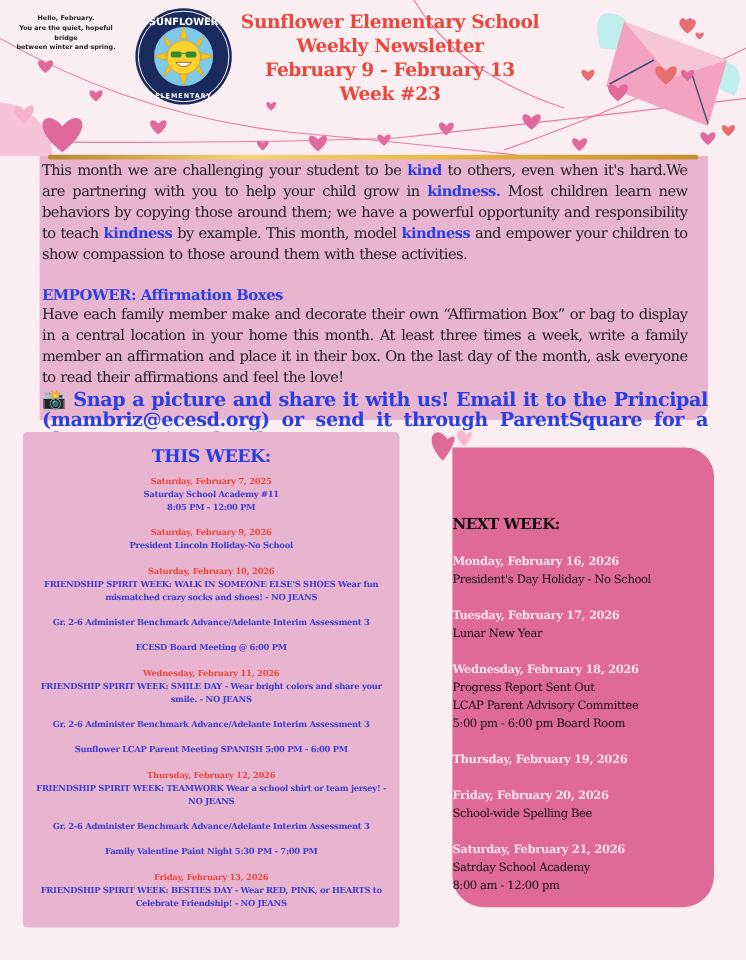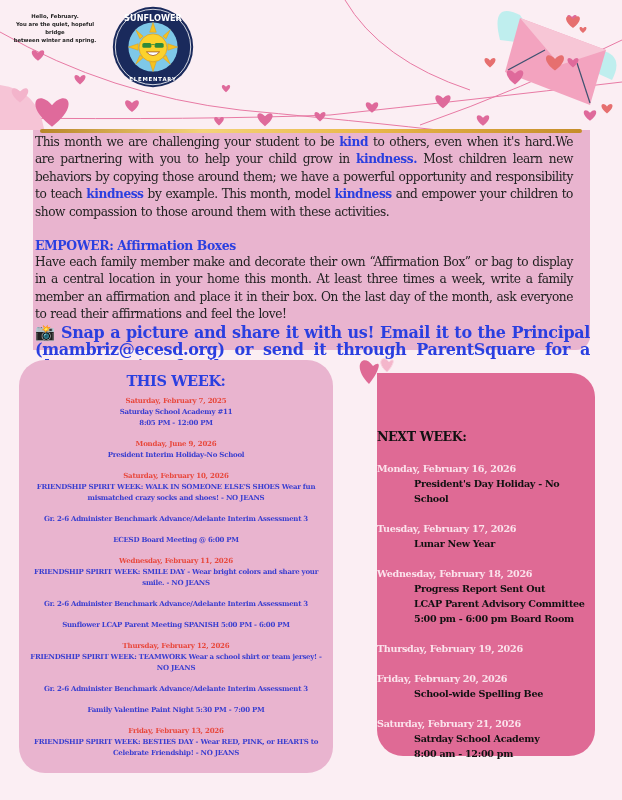--- a/index.html
+++ b/index.html
@@ -42,42 +42,42 @@
     .empower-title {
       margin-top: 16px; color: #2a3fe0; font-weight: bold;
       font-size: 12.4px; line-height: 17px; letter-spacing: -0.4px;
     }
     .snap {
       color: #2a3fe0; font-weight: bold; font-size: 16px;
       line-height: 17px; text-align: justify; letter-spacing: -0.35px;
     }
     .this-week {
       position: absolute; left: 19px; top: 360px; width: 314px; height: 413px;
-      background: #e9b4cf; border-radius: 26px;
+      background: #e9b4cf; border-radius: 4px;
       text-align: center; padding-top: 12px;
     }
     .this-week h2 {
       color: #2a3fe0; font-size: 14.5px; font-weight: bold; letter-spacing: -0.4px;
       line-height: 18px; margin-bottom: 5px;
     }
     .tw-block { margin-bottom: 10px; }
     .tw-date { color: #e8483c; font-weight: bold; font-size: 7px; line-height: 11px; letter-spacing: -0.2px; text-align: center; }
     .tw-line { color: #3a3fd0; font-weight: bold; font-size: 7px; line-height: 11px; letter-spacing: -0.25px; padding: 0 6px; }
     .next-week {
       position: absolute; left: 377px; top: 373px; width: 218px; height: 383px;
       background: #df6a95; border-radius: 0 24px 26px 26px;
       text-align: left; padding-top: 56px;
     }
     .next-week h2 {
       color: #111; font-size: 12.6px; font-weight: bold; letter-spacing: -0.4px;
       line-height: 16px; margin-bottom: 16px;
     }
     .nw-block { margin-bottom: 15px; }
     .nw-date { color: #fbe3ec; font-weight: bold; font-size: 9.6px; line-height: 15px; letter-spacing: -0.3px; }
-    .nw-line { color: #111; font-weight: bold; font-size: 9.6px; line-height: 15px; letter-spacing: -0.3px; padding-left: 37px; }
+    .nw-line { color: #111; font-weight: normal; font-size: 9.6px; line-height: 15px; letter-spacing: -0.3px; }
     .corner-hearts { position: absolute; left: 355px; top: 352px; }
   </style>
 </head>
 <body>
 
 <div class="header">
   <svg class="deco-svg" width="622" height="135" viewBox="0 0 622 135">
     <defs>
       <path id="hrt" d="M0,3 C-6,-4 -12,3 0,12 C12,3 6,-4 0,3 Z"></path>
     </defs>
@@ -147,20 +147,26 @@
     </g>
     <circle cx="50" cy="51" r="17" fill="#fcd22c" stroke="#e39b12" stroke-width="0.8"></circle>
     <rect x="37" y="45" width="11" height="6" rx="2" fill="#2f8a3a"></rect>
     <rect x="52" y="45" width="11" height="6" rx="2" fill="#2f8a3a"></rect>
     <line x1="48" y1="47" x2="52" y2="47" stroke="#2f8a3a" stroke-width="1"></line>
     <path d="M42,56 Q50,65 58,56 Z" fill="#fff" stroke="#8a3a12" stroke-width="0.8"></path>
     <text x="50" y="18" fill="#fff" font-size="10" font-weight="bold" text-anchor="middle" font-family="DejaVu Sans, sans-serif">SUNFLOWER</text>
     <text x="50" y="92" fill="#fff" font-size="6.5" font-weight="bold" text-anchor="middle" letter-spacing="1" font-family="DejaVu Sans, sans-serif">ELEMENTARY</text>
   </svg>
 
+  <div class="title-block">
+    <div>Sunflower Elementary School</div>
+    <div>Weekly Newsletter</div>
+    <div>February 9 - February 13</div>
+    <div>Week #23</div>
+  </div>
 </div>
 
 <div class="intro-box">
   <p id="intro-para"><span>This month we are challenging your student to be </span><span class="kw">kind</span><span> to others, even when it's hard.We are partnering with you to help your child grow in </span><span class="kw">kindness.</span><span> Most children learn new behaviors by copying those around them; we have a powerful opportunity and responsibility to teach </span><span class="kw">kindness</span><span> by example. This month, model </span><span class="kw">kindness</span><span> and empower your children to show compassion to those around them with these activities.</span></p>
   <div class="empower-title">EMPOWER: Affirmation Boxes</div>
   <p>Have each family member make and decorate their own “Affirmation Box” or bag to display in a central location in your home this month. At least three times a week, write a family member an affirmation and place it in their box. On the last day of the month, ask everyone to read their affirmations and feel the love!</p>
   <div class="snap">
     <span>📸</span>
     <span>Snap a picture and share it with us! Email it to the Principal (mambriz@ecesd.org) or send it through ParentSquare for a chance to win a family treat.</span>
   </div>
@@ -169,22 +175,22 @@
 
 <div class="this-week">
   <h2>THIS WEEK:</h2>
   <div id="tw-list">
       <div class="tw-block">
         <div class="tw-date">Saturday, February 7, 2025</div>
         <div class="tw-line">Saturday School Academy #11</div>
         <div class="tw-line">8:05 PM - 12:00 PM</div>
       </div>
       <div class="tw-block">
-        <div class="tw-date">Monday, June 9, 2026</div>
-        <div class="tw-line">President Interim Holiday-No School</div>
+        <div class="tw-date">Saturday, February 9, 2026</div>
+        <div class="tw-line">President Lincoln Holiday-No School</div>
       </div>
       <div class="tw-block">
         <div class="tw-date">Saturday, February 10, 2026</div>
         <div class="tw-line">FRIENDSHIP SPIRIT WEEK: WALK IN SOMEONE ELSE'S SHOES Wear fun mismatched crazy socks and shoes! - NO JEANS</div>
       </div>
       <div class="tw-block">
         <div class="tw-line">Gr. 2-6 Administer Benchmark Advance/Adelante Interim Assessment 3</div>
       </div>
       <div class="tw-block">
         <div class="tw-line">ECESD Board Meeting @ 6:00 PM</div>

